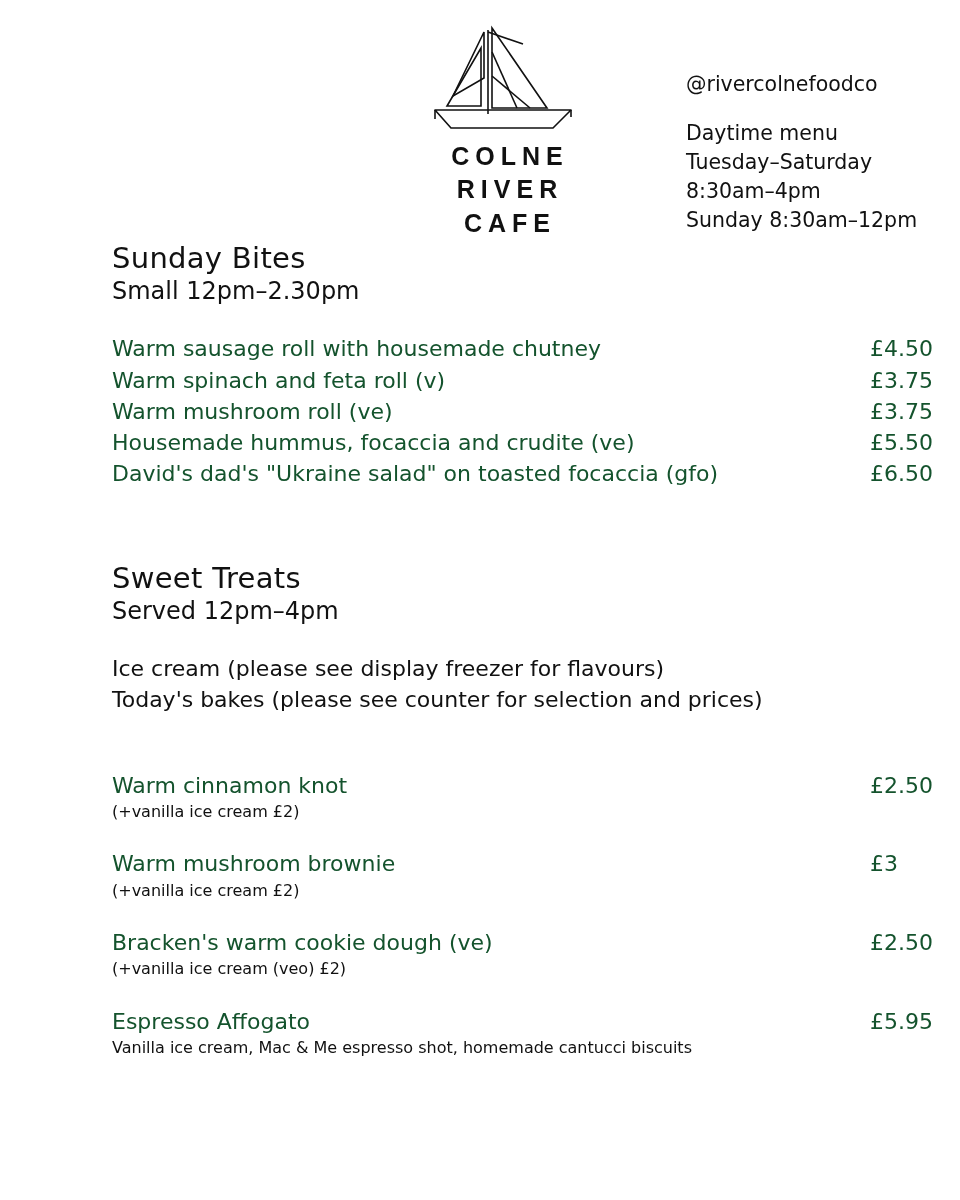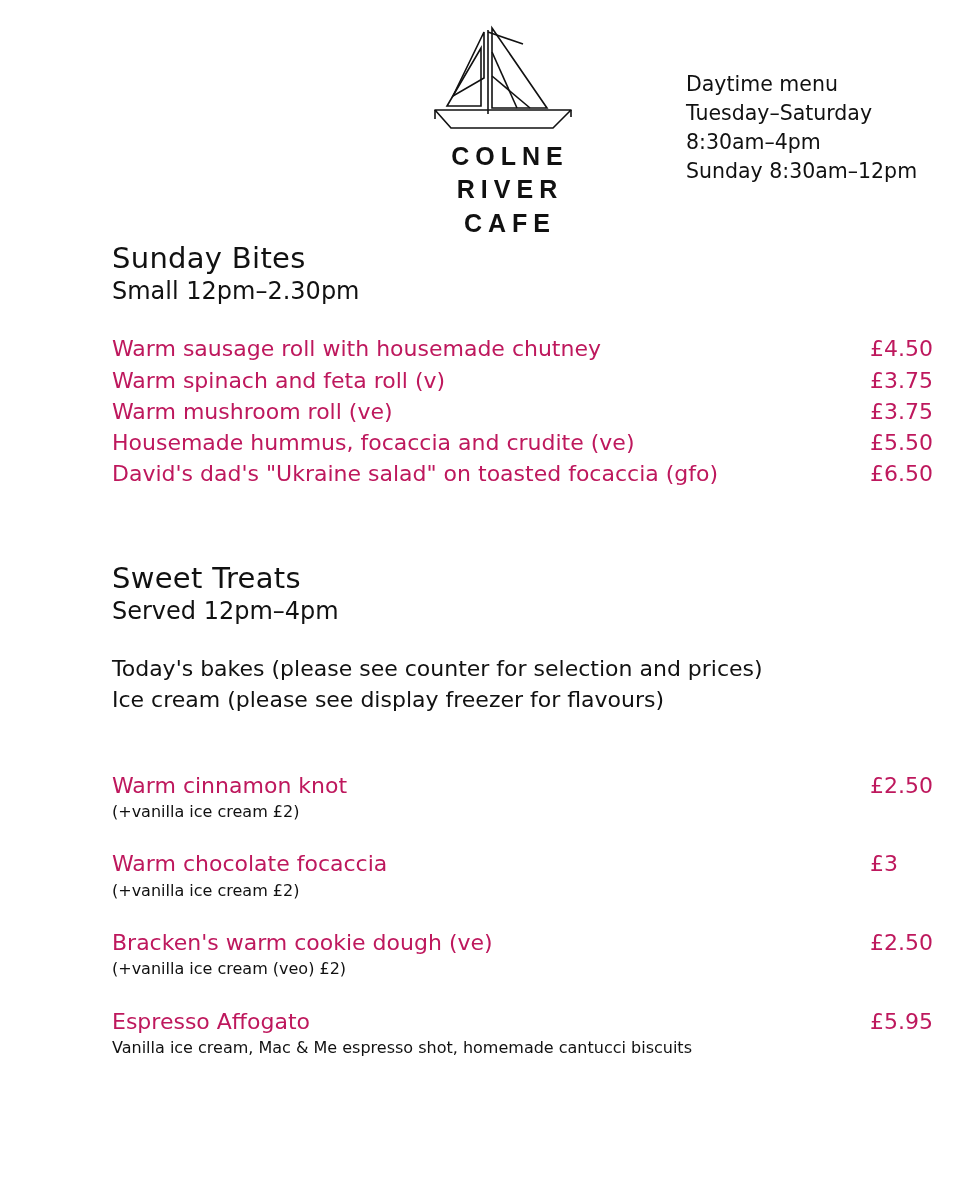--- a/index.html
+++ b/index.html
@@ -81,21 +81,21 @@
   }
 
   .items {
     margin-top: 26px;
   }
   .item-row {
     display: flex;
     align-items: flex-start;
     font-size: 22px;
     line-height: 1.42;
-    color: #be185d;
+    color: #14532d;
   }
   .item-name { flex: 0 0 auto; }
   .item-spacer { flex: 1 1 auto; }
   .item-price {
     flex: 0 0 90px;
     text-align: left;
   }
   .priced-block {
     margin-bottom: 26px;
   }
@@ -144,20 +144,21 @@
         </svg>
       </span>
       <div class="logo-words">
         <div>COLNE</div>
         <div>RIVER</div>
         <div>CAFE</div>
       </div>
     </div>
 
     <div class="info-block">
+      <div class="handle">@rivercolnefoodco</div>
       <div>
         <div>Daytime menu</div>
         <div>Tuesday–Saturday</div>
         <div>8:30am–4pm</div>
         <div>Sunday 8:30am–12pm</div>
       </div>
     </div>
   </div>
 
   <div class="section">
@@ -193,40 +194,40 @@
     </div>
   </div>
 
   <div class="gap-lg"></div>
 
   <div class="section">
     <div class="section-title">Sweet Treats</div>
     <div class="section-sub">Served 12pm–4pm</div>
 
     <div class="items">
+      <div class="plain-line">Ice cream (please see display freezer for flavours)</div>
       <div class="plain-line">Today's bakes (please see counter for selection and prices)</div>
-      <div class="plain-line">Ice cream (please see display freezer for flavours)</div>
     </div>
 
     <div class="gap-md"></div>
 
     <div>
 
       <div class="priced-block">
         <div class="item-row">
           <span class="item-name">Warm cinnamon knot</span>
           <span class="item-spacer"></span>
           <span class="item-price">£2.50</span>
         </div>
         <div class="item-note">(+vanilla ice cream £2)</div>
       </div>
 
       <div class="priced-block">
         <div class="item-row">
-          <span class="item-name">Warm chocolate focaccia</span>
+          <span class="item-name">Warm mushroom brownie</span>
           <span class="item-spacer"></span>
           <span class="item-price">£3</span>
         </div>
         <div class="item-note">(+vanilla ice cream £2)</div>
       </div>
 
       <div class="priced-block">
         <div class="item-row">
           <span class="item-name">Bracken's warm cookie dough (ve)</span>
           <span class="item-spacer"></span>

